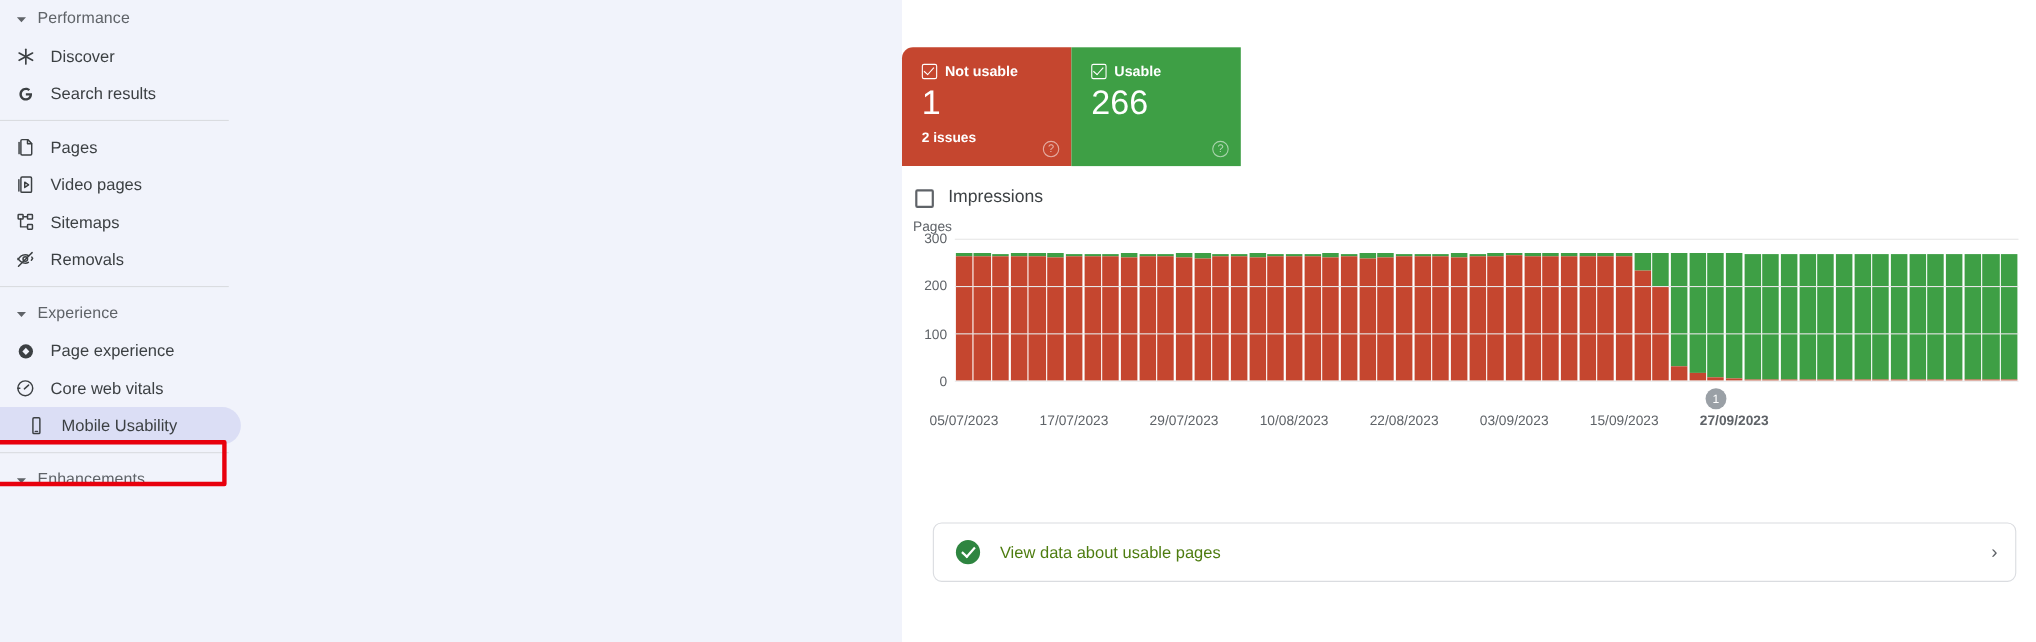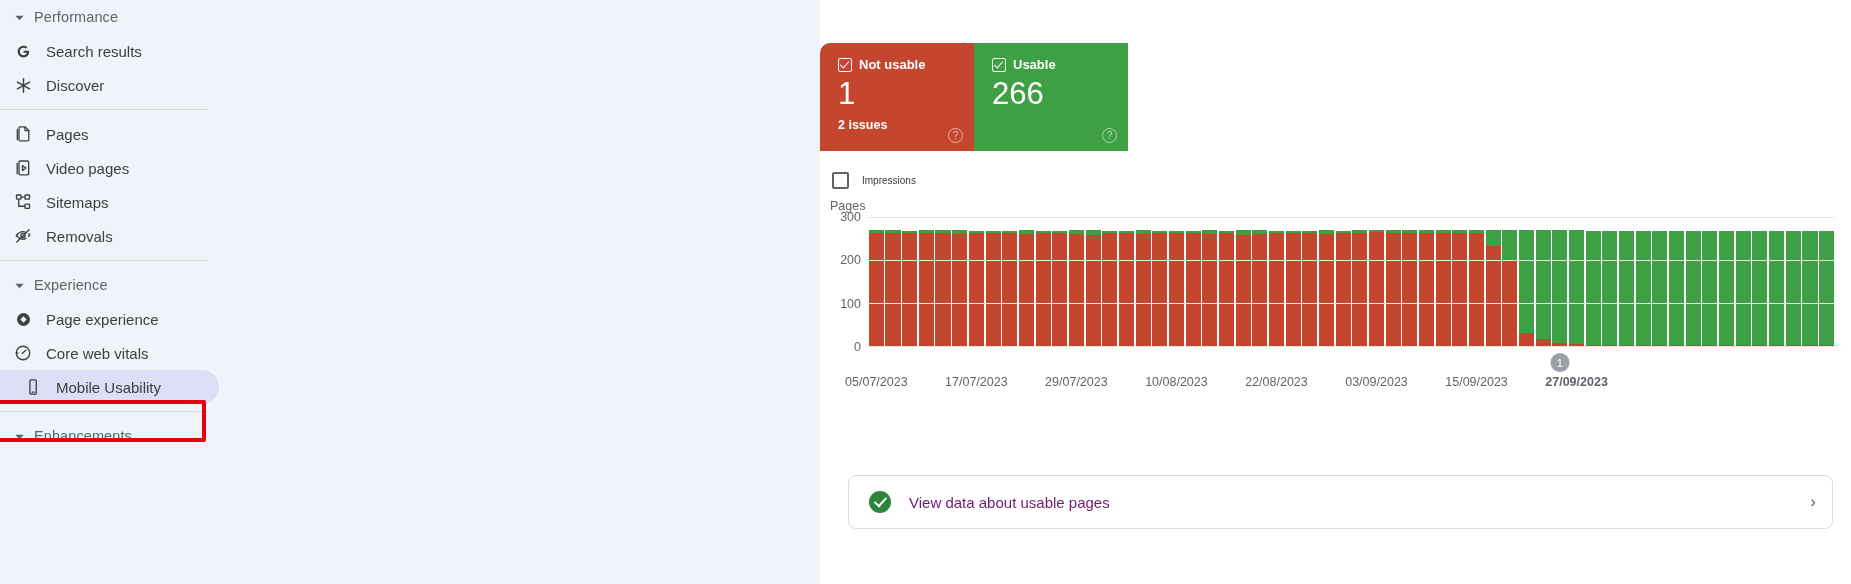--- a/index.html
+++ b/index.html
@@ -100,21 +100,21 @@
   }
 
   .legend-row {
     display: flex; align-items: center;
     margin: 14px 0 0 12px; height: 30px;
   }
   .legend-cb {
     width: 17px; height: 17px; border: 2px solid #5f6368;
     border-radius: 2px; margin-right: 13px;
   }
-  .legend-lbl { font-size: 10px; color: #3c4043; }
+  .legend-lbl { font-size: 16px; color: #3c4043; }
 
   
   .chart-wrap { position: relative; margin-top: 8px; height: 200px; }
   .y-title {
     position: absolute; left: 10px; top: -4px;
     font-size: 12.5px; color: #5f6368;
   }
   .plot { position: absolute; left: 48px; top: 14px; right: 16px; height: 129px; }
   .gridline { position: absolute; left: 0; right: 0; height: 1px; background: #e6e6e6; }
   .ytick {
@@ -149,55 +149,55 @@
   .ok-ic {
     width: 22px; height: 22px; border-radius: 50%;
     background: #2e8540; margin-right: 18px;
     display: flex; align-items: center; justify-content: center; flex: 0 0 22px;
   }
   .ok-ic::after {
     content: ""; width: 5px; height: 10px;
     border: solid #fff; border-width: 0 2px 2px 0;
     transform: rotate(42deg) translate(-1px,-1px);
   }
-  .bc-label { font-size: 15px; color: #701a75; flex: 1; }
+  .bc-label { font-size: 15px; color: #4d7c0f; flex: 1; }
   .chev { color: #5f6368; font-size: 17px; }
 </style>
 </head>
 <body>
 
 <div id="root">
 
   <div class="sidebar">
     <div class="nav-col" id="nav-col">
         <div class="sect-head">
           <span class="caret">
             <svg width="11" height="11" viewBox="0 0 12 12">
               <path d="M1.5 4l4.5 5 4.5-5z" fill="#5f6368"></path>
             </svg>
           </span>
           <span class="sect-label">Performance</span>
         </div>
         <div class="nav-item">
           <span class="ic">
-            <svg width="19" height="19" viewBox="0 0 24 24">
-              <path fill="#3c4043" d="M12 11v2.6h4.2c-.2 1.1-1.4 3.2-4.2 3.2-2.5 0-4.6-2.1-4.6-4.7S9.5 7.4 12 7.4c1.4 0 2.4.6 3 1.1l2-1.9C15.7 5.4 14 4.7 12 4.7 7.9 4.7 4.6 8 4.6 12.1s3.3 7.4 7.4 7.4c4.3 0 7.1-3 7.1-7.2 0-.5 0-.9-.1-1.3H12z"></path>
-            </svg>
-          </span>
-          <span class="lbl">Search results</span>
-        </div>
-        <div class="nav-item">
-          <span class="ic">
             <svg width="19" height="19" viewBox="0 0 24 24" stroke="#3c4043" stroke-width="1.9" stroke-linecap="round">
               <line x1="12" y1="3.5" x2="12" y2="20.5"></line>
               <line x1="4.3" y1="7.8" x2="19.7" y2="16.2"></line>
               <line x1="4.3" y1="16.2" x2="19.7" y2="7.8"></line>
             </svg>
           </span>
           <span class="lbl">Discover</span>
+        </div>
+        <div class="nav-item">
+          <span class="ic">
+            <svg width="19" height="19" viewBox="0 0 24 24">
+              <path fill="#3c4043" d="M12 11v2.6h4.2c-.2 1.1-1.4 3.2-4.2 3.2-2.5 0-4.6-2.1-4.6-4.7S9.5 7.4 12 7.4c1.4 0 2.4.6 3 1.1l2-1.9C15.7 5.4 14 4.7 12 4.7 7.9 4.7 4.6 8 4.6 12.1s3.3 7.4 7.4 7.4c4.3 0 7.1-3 7.1-7.2 0-.5 0-.9-.1-1.3H12z"></path>
+            </svg>
+          </span>
+          <span class="lbl">Search results</span>
         </div>
         <div class="divider"></div>
         <div class="nav-item">
           <span class="ic">
             <svg width="20" height="20" viewBox="0 0 24 24" fill="none" stroke="currentColor" stroke-width="1.6" stroke-linecap="round" stroke-linejoin="round">
               <path d="M8.5 3.5h6.2L19 7.8v11.2a1.3 1.3 0 0 1-1.3 1.3H8.5a1.3 1.3 0 0 1-1.3-1.3V4.8A1.3 1.3 0 0 1 8.5 3.5z"></path>
               <path d="M5.2 6.6v12.2"></path>
               <path d="M14.4 3.7v4.3H18.8"></path>
             </svg>
           </span>

